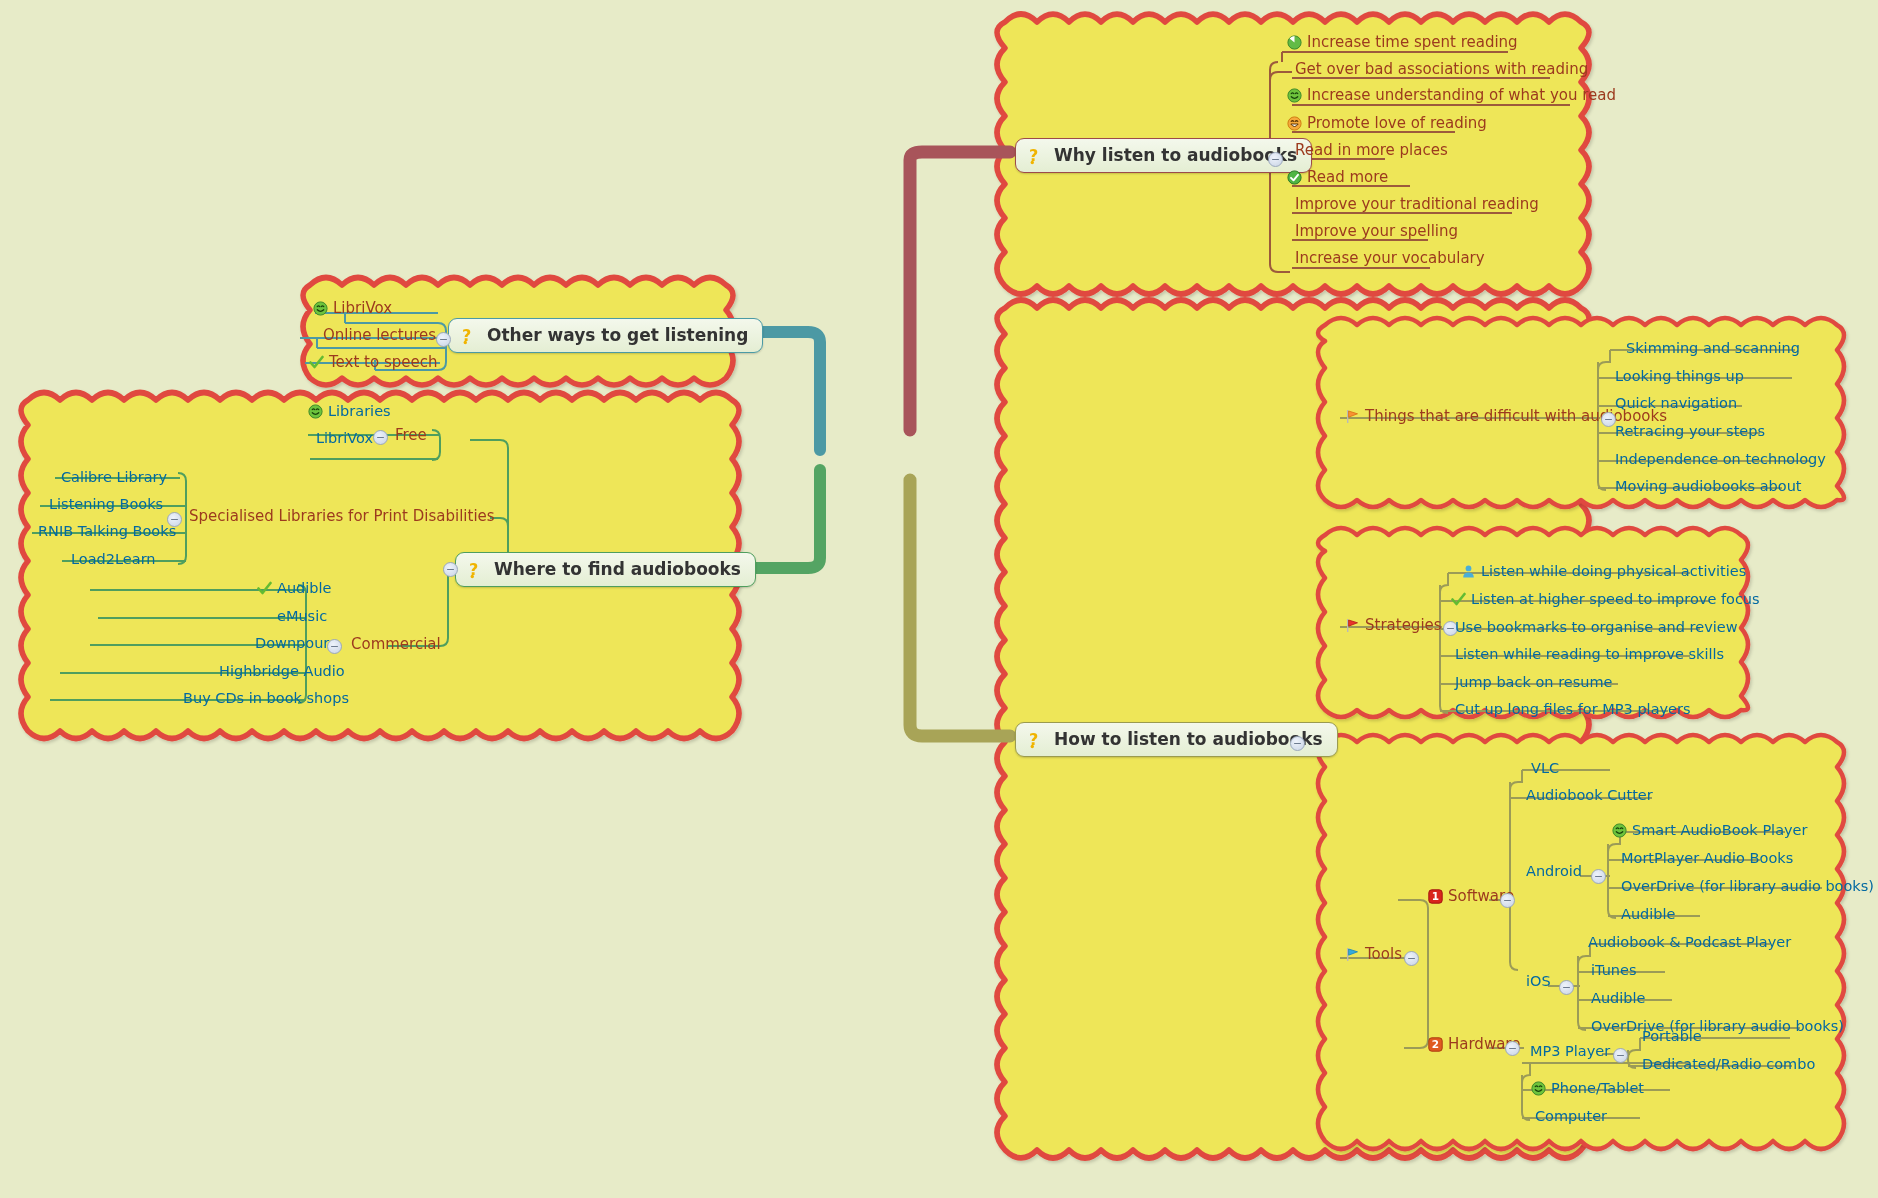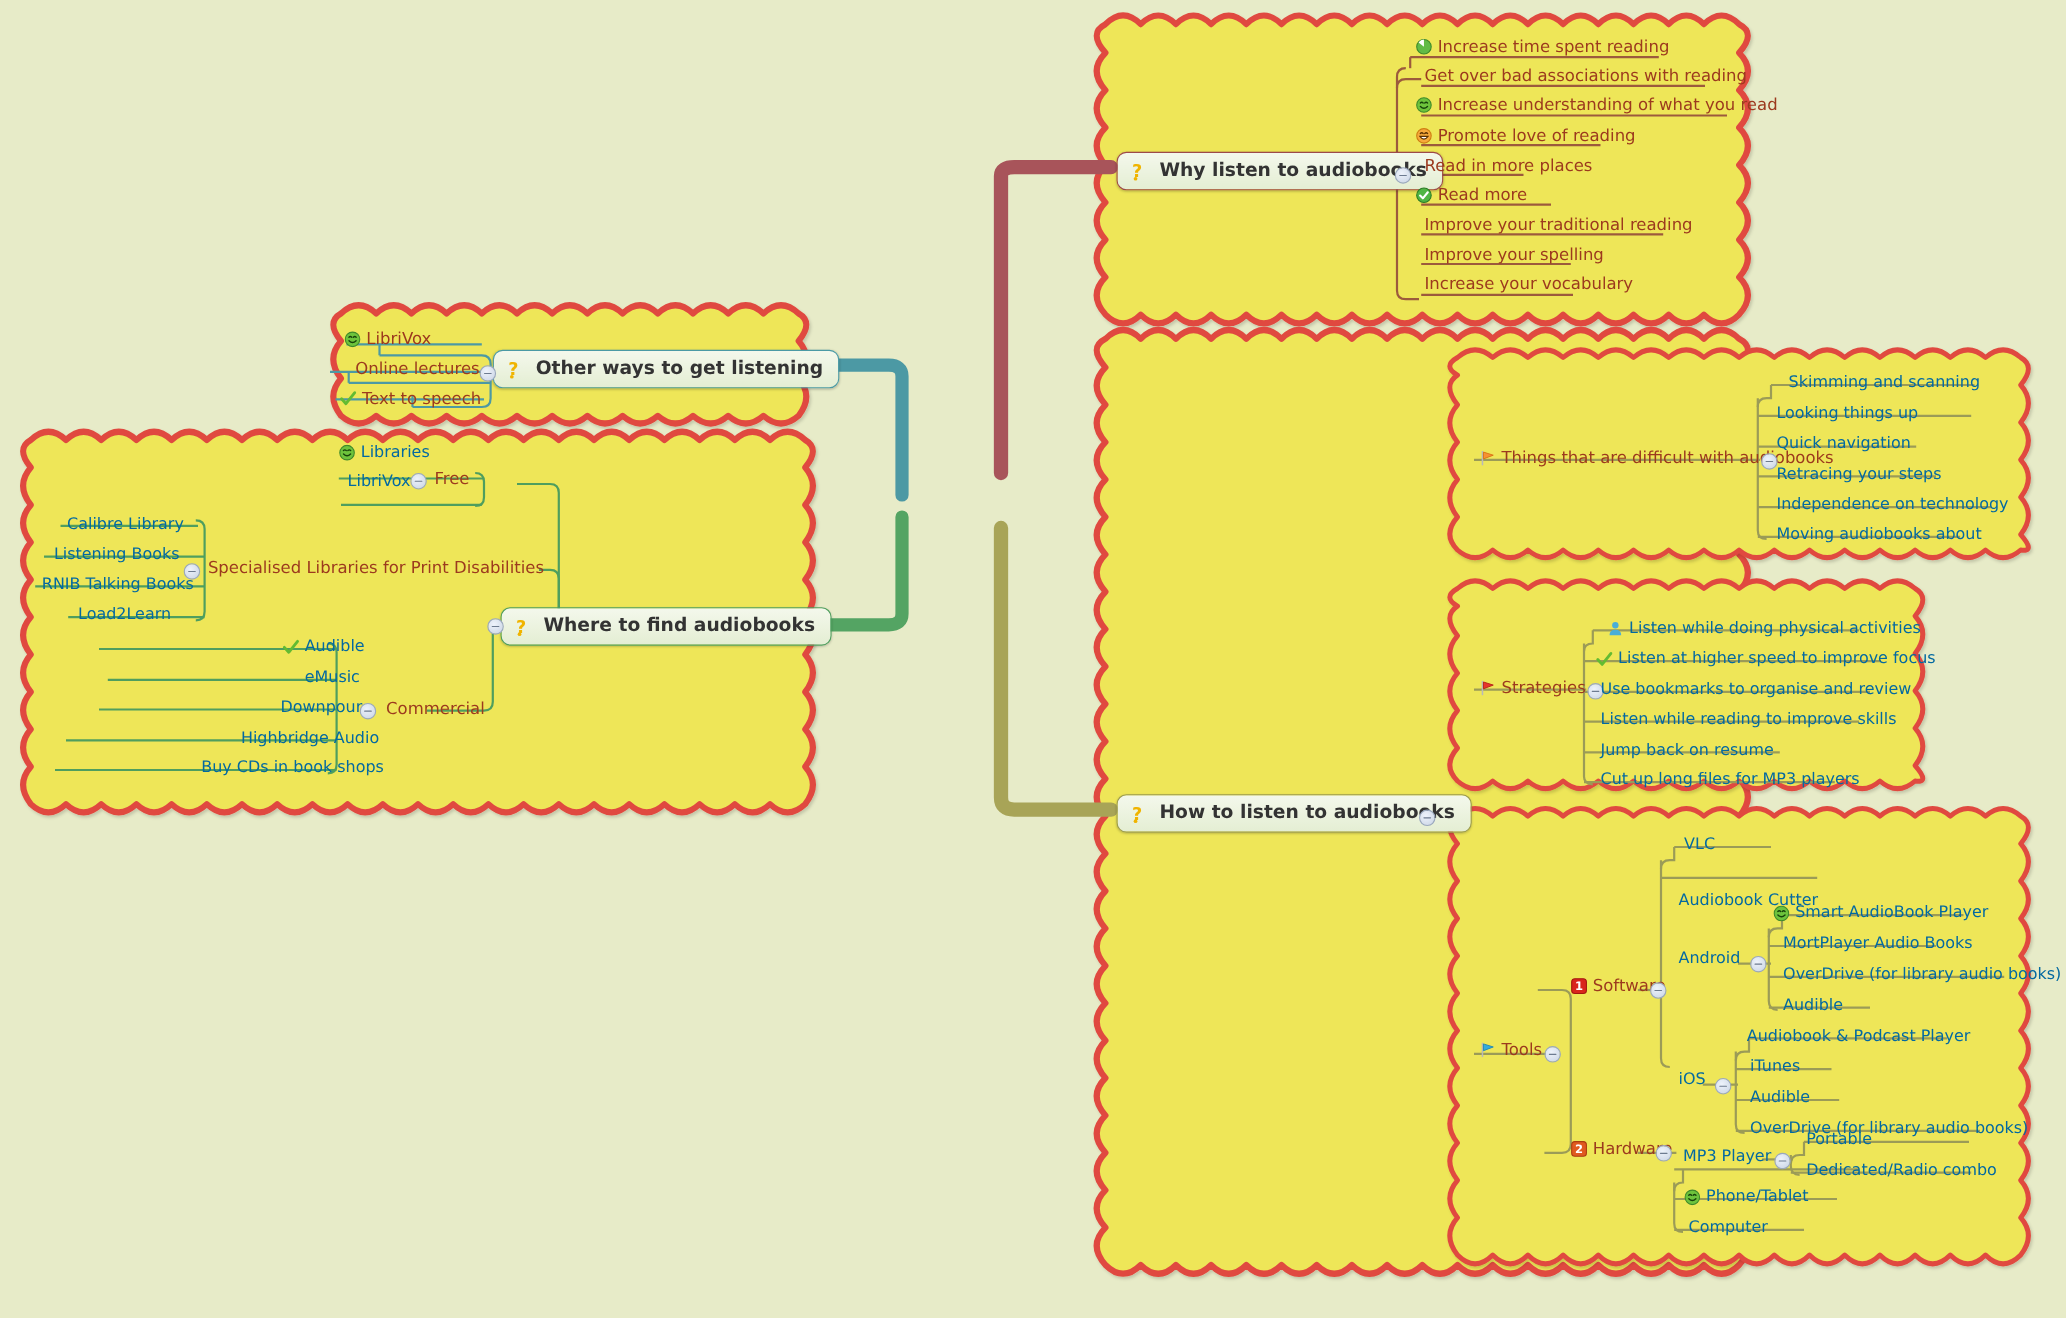--- a/index.html
+++ b/index.html
@@ -503,21 +503,21 @@
           <rect x="0.8" y="0.8" width="13.4" height="13.4" rx="3" fill="#d9251c" stroke="#a31710" stroke-width="1"></rect>
           <text x="7.5" y="11.4" font-size="10.5" font-weight="bold" fill="#fff" text-anchor="middle" font-family="DejaVu Sans, sans-serif">1</text>
         </svg>
     </span>
     <span>Software</span>
   </div>
   <div class="collapse" style="left:1500px;top:893px;"></div>
   <div class="node lvl3" style="left:1528px;top:759px;align-items:center;">
       <span>VLC</span>
     </div>
-  <div class="node lvl3" style="left:1523px;top:786px;margin-top:24px;">
+  <div class="node lvl3" style="left:1523px;top:786px;">
       <span>Audiobook Cutter</span>
     </div>
 
   <div class="node lvl3" style="left:1523px;top:862px;">
       <span>Android</span>
     </div>
   <div class="collapse" style="left:1591px;top:869px;"></div>
   <div class="node lvl3" style="left:1609px;top:821px;">
     <span class="ic">
       <svg width="15" height="15" viewBox="0 0 15 15">

